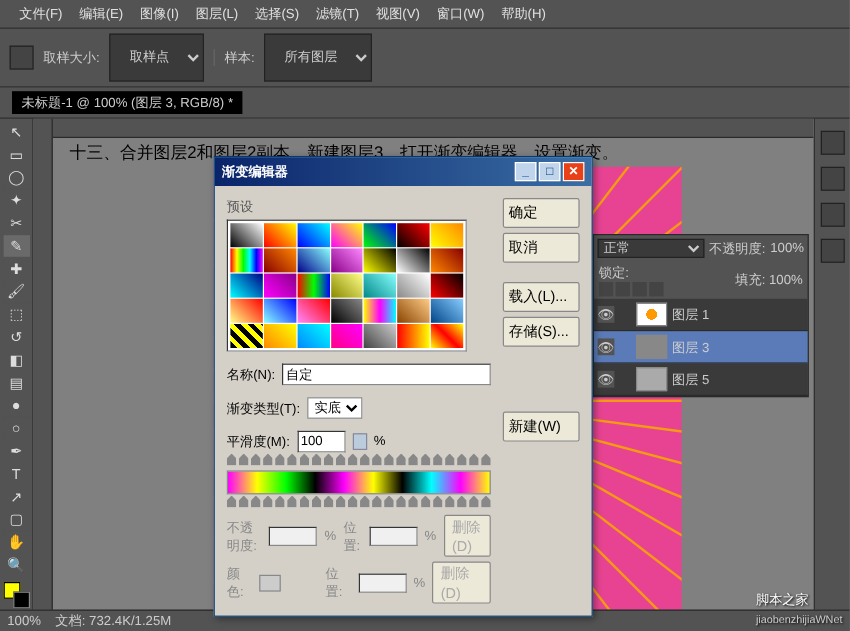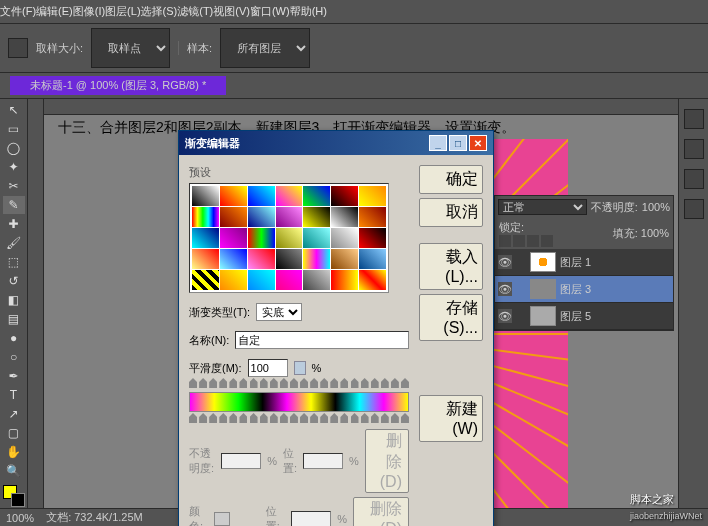--- a/index.html
+++ b/index.html
@@ -1,23 +1,23 @@
 <!DOCTYPE html>
 <html><head>
 <meta charset="utf-8">
 <style>
 *{margin:0;padding:0;box-sizing:border-box;font-family:"SimSun",Arial,sans-serif;font-size:11px}
 body{background:#535353;width:708px;height:526px;overflow:hidden;position:relative}
-.menubar{background:#535353;color:#e0e0e0;padding:4px 0;display:flex;border-bottom:1px solid #2a2a2a}
+.menubar{background:#535353;color:#e0e0e0;padding:4px 16px;display:flex;gap:14px;border-bottom:1px solid #2a2a2a}
 .menubar span{cursor:pointer}
 .toolbar-options{background:#535353;padding:4px 8px;display:flex;align-items:center;gap:8px;color:#ccc;border-bottom:1px solid #2a2a2a}
 .toolbar-options select{background:#3a3a3a;color:#ccc;border:1px solid #222;font-size:11px;padding:12px}
 .eyedrop-icon{width:20px;height:20px;background:#444;display:inline-block;border:1px solid #222}
 .doc-tab{background:#535353;padding:3px 10px;color:#ccc;border-bottom:1px solid #2a2a2a}
-.doc-tab span{background:#6d28d9;padding:2px 20px;display:inline-block}
+.doc-tab span{background:#000000;padding:2px 8px;display:inline-block}
 .main-area{display:flex;height:440px}
 .left-tools{width:28px;background:#535353;border-right:1px solid #2a2a2a;display:flex;flex-direction:column;align-items:center;padding-top:2px;gap:1px}
 .tool{width:22px;height:18px;background:#535353;cursor:pointer;display:flex;align-items:center;justify-content:center;color:#ddd;font-size:12px}
 .tool.sel{background:#6a6a6a}
 .colorswatch{width:22px;height:22px;margin-top:4px;position:relative}
 .sw-f{width:14px;height:14px;background:#ff0;border:1px solid #000;position:absolute;top:0;left:0}
 .sw-b{width:14px;height:14px;background:#000;border:1px solid #888;position:absolute;bottom:0;right:0}
 .canvas-area{flex:1;background:#808080;position:relative;overflow:hidden}
 .ruler-h{position:absolute;top:0;left:16px;right:0;height:16px;background:#535353;border-bottom:1px solid #2a2a2a}
 .ruler-v{position:absolute;top:0;left:0;bottom:0;width:16px;background:#535353;border-right:1px solid #2a2a2a}
@@ -44,21 +44,21 @@
 .thumb-grey{background:#888}
 .thumb-grey2{background:#aaa}
 .dialog{position:absolute;top:130px;left:178px;width:316px;background:#d4d0c8;border:1px solid #003c74;z-index:10;box-shadow:2px 2px 6px rgba(0,0,0,.4)}
 .titlebar{background:linear-gradient(to right,#0a246a,#3a6ea5);color:#fff;padding:4px 6px;display:flex;justify-content:space-between;align-items:center;font-size:12px;font-weight:bold}
 .winbtns{display:flex;gap:2px}
 .winbtn{width:18px;height:16px;background:#c0d4ec;border:1px solid #fff;color:#003c74;display:flex;align-items:center;justify-content:center;font-size:10px;font-weight:bold;cursor:pointer}
 .winbtn.close{background:#e84118;color:#fff}
 .dlg-body{padding:10px;display:flex;gap:10px}
 .dlg-left{flex:1}
 .dlg-right{width:64px;display:flex;flex-direction:column;gap:4px}
-.dlg-btn{background:#ece9d8;border:1px solid #888;padding:3px 4px;text-align:right;cursor:pointer;font-size:16px;border-radius:2px}
+.dlg-btn{background:#ece9d8;border:1px solid #888;padding:3px 4px;text-align:left;cursor:pointer;font-size:12px;border-radius:2px}
 .section-label{color:#555;margin-bottom:3px}
 .preset-grid{width:200px;height:110px;border:1px inset #888;background:#fff;display:grid;grid-template-columns:repeat(7,1fr);grid-template-rows:repeat(5,1fr);padding:2px;gap:1px;overflow:hidden}
 .preset{width:100%;height:100%}
 .form-row{display:flex;align-items:center;gap:6px;margin-top:10px}
 .form-row label{white-space:nowrap}
 .form-row input[type=text]{flex:1;border:1px inset #888;padding:2px;background:#fff}
 .form-row select{border:1px solid #888;background:#fff;padding:1px}
 .grad-bar{height:20px;width:100%;border:1px solid #888;margin-top:4px;background:linear-gradient(to right,#ff00ff,#ffff00,#00ff00,#000,#ff00ff,#ffff00,#000,#00ffff,#ff00ff,#ffff00)}
 .stops-row{display:flex;justify-content:space-between;margin-top:1px}
 .stop{width:8px;height:10px;background:#888;clip-path:polygon(50% 0,100% 40%,100% 100%,0 100%,0 40%)}
@@ -273,26 +273,26 @@
           <div class="preset" style="background: linear-gradient(45deg, rgb(0, 68, 136), rgb(136, 204, 255));"></div>
           <div class="preset" style="background: repeating-linear-gradient(45deg, rgb(0, 0, 0) 0px, rgb(0, 0, 0) 4px, rgb(255, 255, 0) 4px, rgb(255, 255, 0) 8px);"></div>
           <div class="preset" style="background: linear-gradient(45deg, rgb(255, 136, 0), rgb(255, 255, 0));"></div>
           <div class="preset" style="background: linear-gradient(45deg, rgb(0, 136, 255), rgb(0, 255, 255));"></div>
           <div class="preset" style="background: linear-gradient(45deg, rgb(255, 0, 136), rgb(255, 0, 255));"></div>
           <div class="preset" style="background: linear-gradient(45deg, rgb(68, 68, 68), rgb(204, 204, 204));"></div>
           <div class="preset" style="background: linear-gradient(90deg, rgb(255, 0, 0), rgb(255, 255, 0));"></div>
           <div class="preset" style="background: linear-gradient(45deg, rgb(255, 255, 0), rgb(255, 0, 0), rgb(255, 255, 0));"></div>
         </div>
       <div class="form-row">
+        <label>名称(N):</label>
+        <input type="text" value="自定" style="">
+      </div>
+      <div class="form-row">
         <label>渐变类型(T):</label>
         <select><option>实底</option></select>
-      </div>
-      <div class="form-row">
-        <label>名称(N):</label>
-        <input type="text" value="自定" style="">
       </div>
       <div class="form-row">
         <label>平滑度(M):</label>
         <input type="text" style="width: 40px; flex: 0 0 auto;" value="100">
         <span style="width:12px;height:14px;background:#bcd;border:1px solid #889"></span>
         <span>%</span>
       </div>
       <div class="stops-row" id="stops-top">
           <div class="stop"></div>
           <div class="stop"></div>

